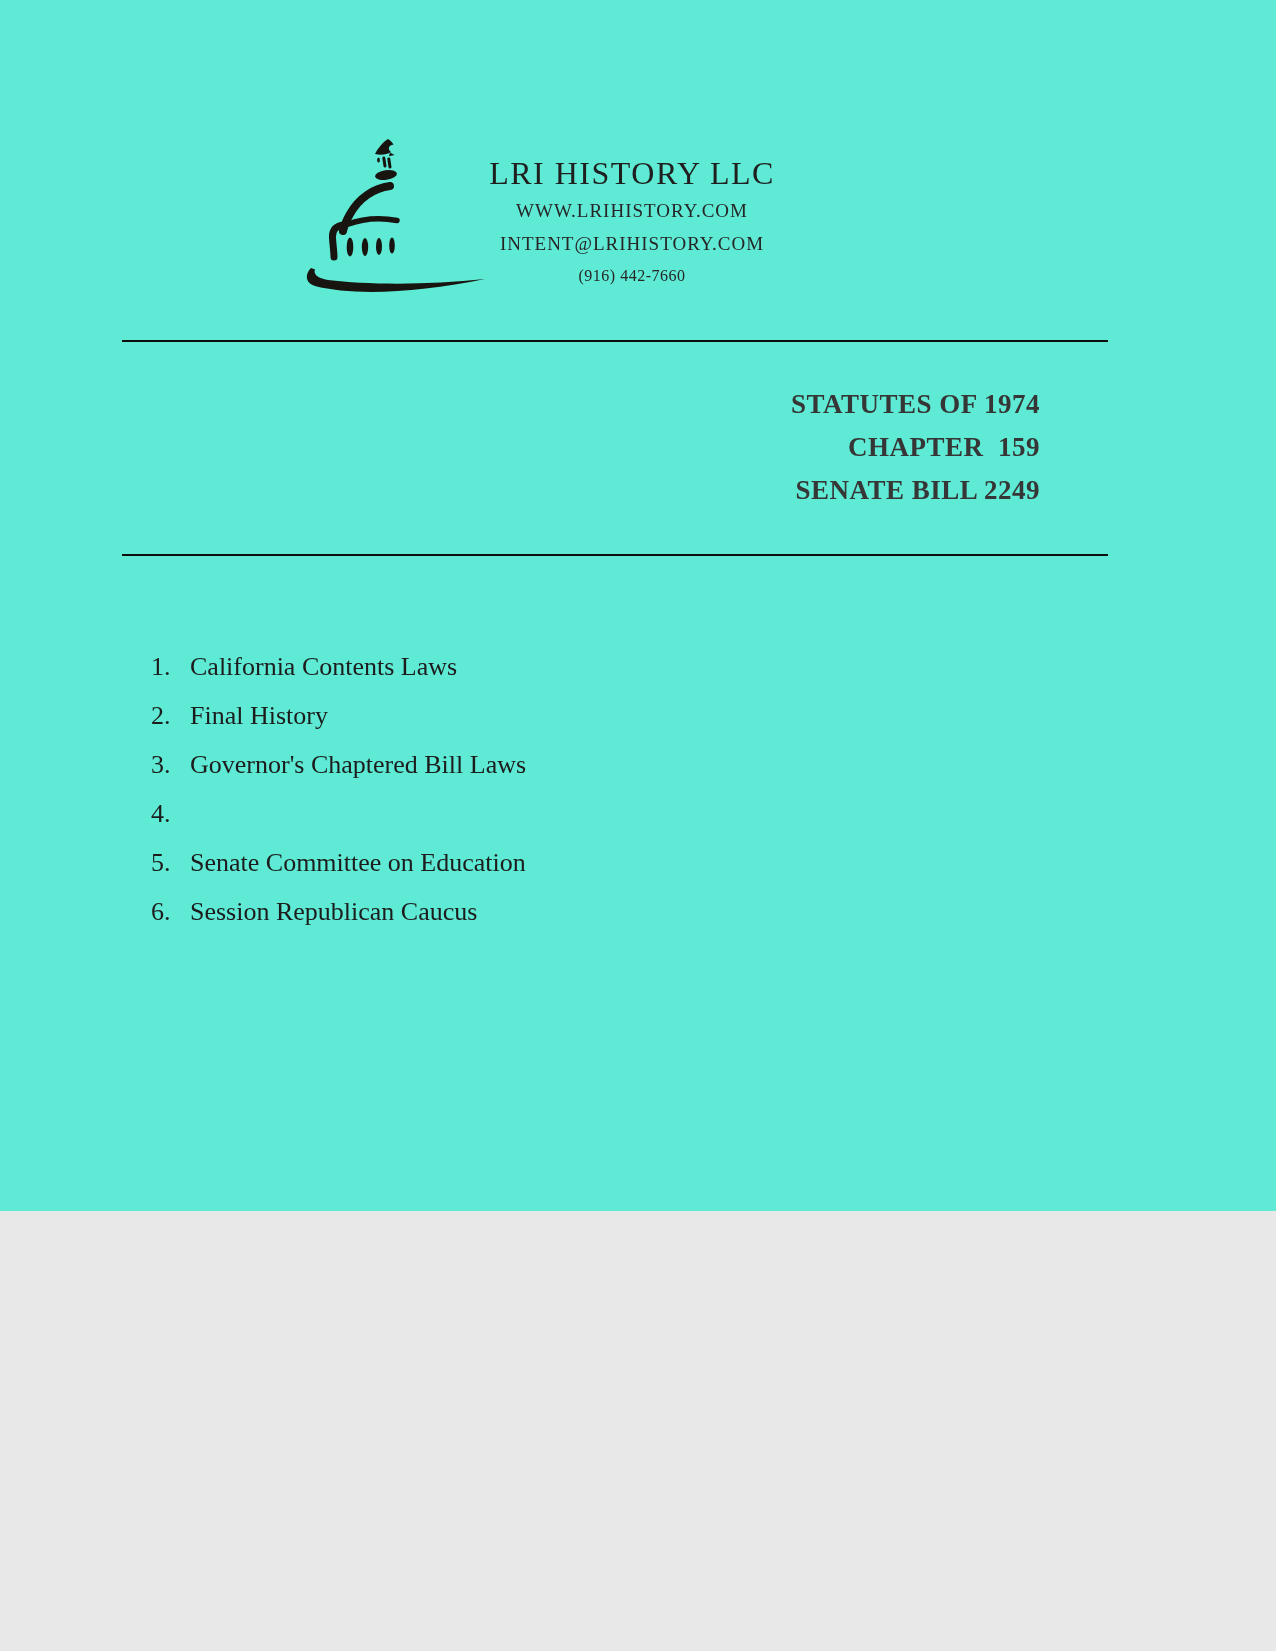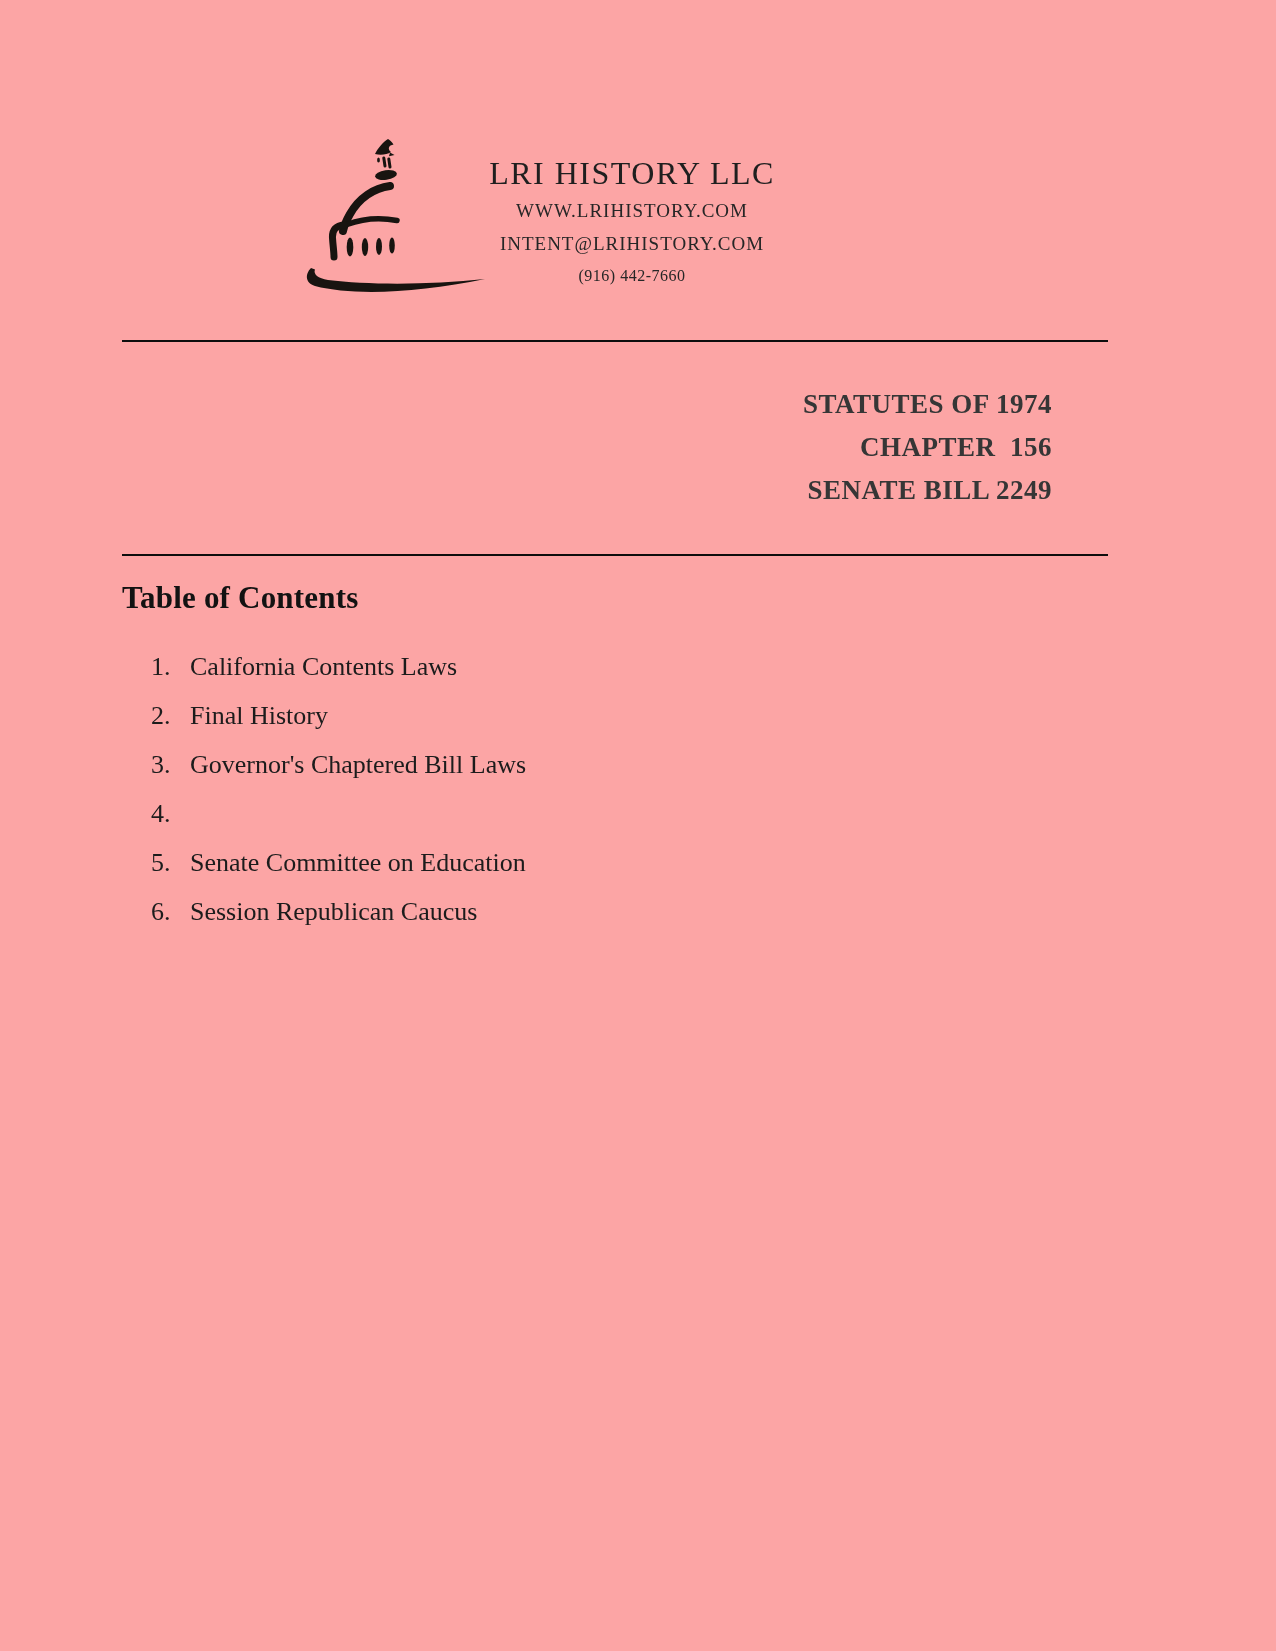--- a/index.html
+++ b/index.html
@@ -1,21 +1,21 @@
 <!DOCTYPE html>
 <html><head>
 <meta charset="utf-8">
 <style>
   html, body { margin: 0; padding: 0; background: #e8e8e8; }
   .page {
     position: relative;
     width: 1276px;
-    height: 1651px;
+    height: 1211px;
     margin: 0 auto;
-    background: #fca5a5;
+    background: #5eead4;
     font-family: "Liberation Serif", "DejaVu Serif", serif;
     color: #1c1c1c;
     overflow: hidden;
   }
 
   
   .logo {
     position: absolute;
     left: 298px;
     top: 126px;
@@ -57,21 +57,21 @@
     width: 986px;
     height: 0;
     border-top: 2px solid #0d0d0d;
   }
   .rule-1 { top: 340px; }
   .rule-2 { top: 554px; }
 
   
   .doc-info {
     position: absolute;
-    right: 224px;
+    right: 236px;
     top: 383px;
     text-align: right;
     font-weight: bold;
     font-size: 27px;
     line-height: 43px;
     letter-spacing: 0.5px;
     color: #363636;
   }
   .doc-info-line { white-space: pre; }
 
@@ -147,27 +147,26 @@
     <div class="company-name">LRI HISTORY LLC</div>
     <div class="contact-line">WWW.LRIHISTORY.COM</div>
     <div class="contact-line">INTENT@LRIHISTORY.COM</div>
     <div class="contact-phone">(916) 442-7660</div>
   </div>
 
   <div class="rule rule-1"></div>
 
   <div class="doc-info">
     <div class="doc-info-line">STATUTES OF 1974</div>
-    <div class="doc-info-line">CHAPTER  156</div>
+    <div class="doc-info-line">CHAPTER  159</div>
     <div class="doc-info-line">SENATE BILL 2249</div>
   </div>
 
   <div class="rule rule-2"></div>
 
-  <div class="toc-title">Table of Contents</div>
 
   <ol class="toc-list">
     <li class="toc-item">
       <span class="toc-num">1.</span>
       <span class="toc-label">California Contents Laws</span>
     </li>
     <li class="toc-item">
       <span class="toc-num">2.</span>
       <span class="toc-label">Final History</span>
     </li>

